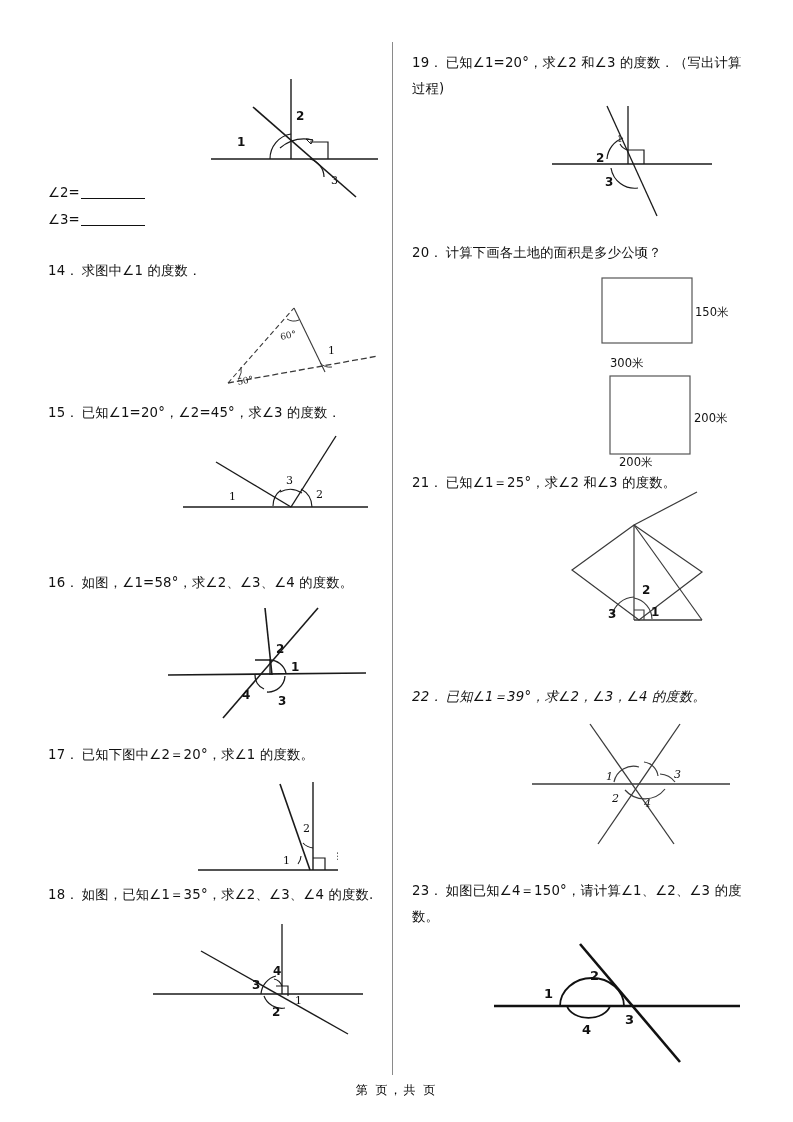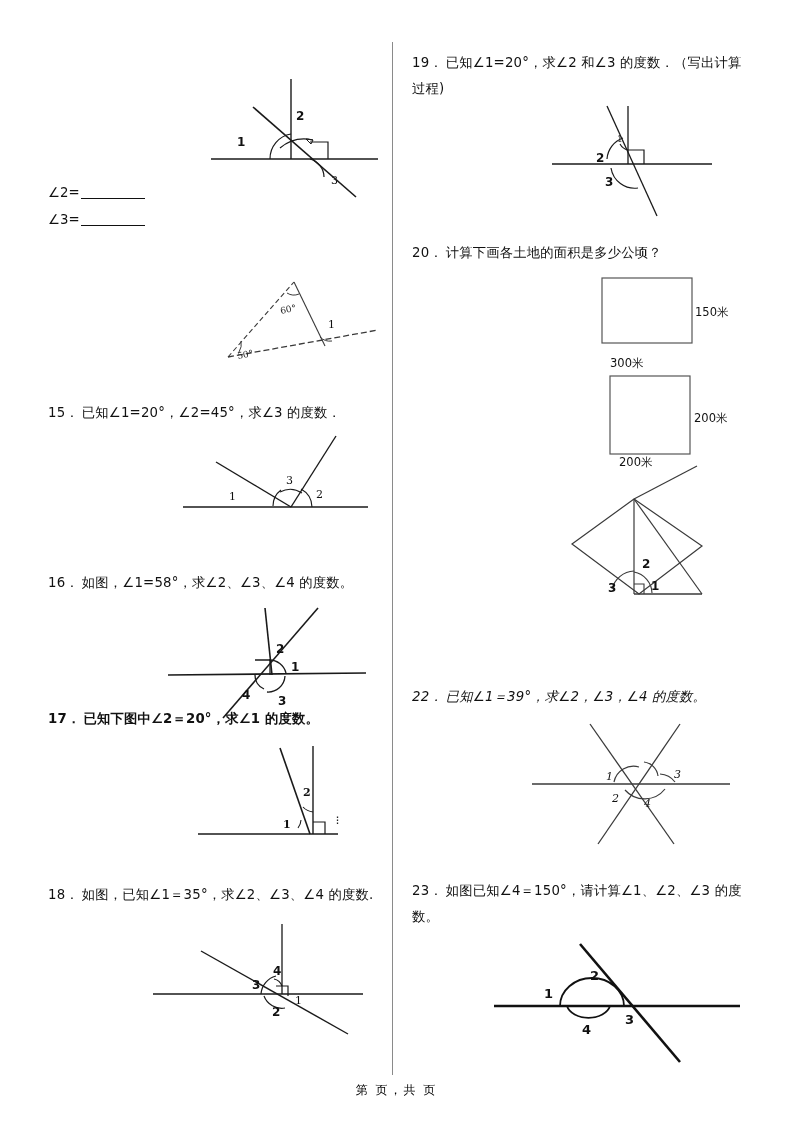--- a/index.html
+++ b/index.html
@@ -128,20 +128,21 @@
           <text class="lab" x="283" y="132">3</text>
         </svg>
       </div>
       <div class="blanks">
         <div class="blank-line"><span>∠2=</span><span class="rule"></span></div>
         <div class="blank-line"><span>∠3=</span><span class="rule"></span></div>
       </div>
     </div>
 
     <div class="q" style="top:258px;left:0;">
+      <div class="qtext"><span class="num">14．</span><span>求图中∠1 的度数．</span></div>
       <div class="fig" style="margin-top:2px;">
         <svg width="340" height="110" viewBox="0 0 340 110">
           <line class="stroke-thin" x1="180" y1="97" x2="246" y2="22" stroke-width="1.1" stroke-dasharray="5 3"></line>
           <line class="stroke-thin" x1="246" y1="22" x2="277" y2="86" stroke-width="1.1"></line>
           <line class="stroke-thin" x1="180" y1="97" x2="330" y2="70" stroke-width="1.3" stroke-dasharray="6 3"></line>
           <path class="stroke-thin" d="M 239 33 A 13 13 0 0 0 251 34" stroke-width="1"></path>
           <path class="stroke-thin" d="M 191 92 A 15 15 0 0 0 193 81" stroke-width="1"></path>
           <path class="stroke-thin" d="M 272 77 A 14 14 0 0 0 284 81" stroke-width="1"></path>
           <text class="lab-small" x="233" y="54" transform="rotate(-12 233 54)">60°</text>
           <text class="lab-small" x="190" y="99" transform="rotate(-11 190 99)">50°</text>
@@ -179,21 +180,21 @@
           <path class="stroke" d="M 207 75 A 15 15 0 0 0 216 89" stroke-width="1.3"></path>
           <path class="stroke" d="M 237 76 A 17 17 0 0 1 219 92" stroke-width="1.3"></path>
           <text class="lab-bold" x="243" y="71">1</text>
           <text class="lab-bold" x="228" y="53">2</text>
           <text class="lab-bold" x="230" y="105">3</text>
           <text class="lab-bold" x="194" y="99">4</text>
         </svg>
       </div>
     </div>
 
-    <div class="q" style="top:706px;left:0;font-weight:bold;">
+    <div class="q" style="top:742px;left:0;">
       <div class="qtext"><span class="num">17．</span><span>已知下图中∠2＝20°，求∠1 的度数。</span></div>
       <div class="fig" style="margin-top:4px;">
         <svg width="340" height="110" viewBox="0 0 340 110">
           <line class="stroke" x1="150" y1="98" x2="290" y2="98" stroke-width="1.5"></line>
           <line class="stroke" x1="265" y1="10" x2="265" y2="98" stroke-width="1.4"></line>
           <line class="stroke" x1="232" y1="12" x2="262" y2="98" stroke-width="1.6"></line>
           <path class="stroke" d="M 255 71 A 16 16 0 0 0 265 76" stroke-width="1.1"></path>
           <path class="stroke" d="M 250 92 A 14 14 0 0 0 253 84" stroke-width="1.1"></path>
           <polyline class="stroke" points="265,86 277,86 277,98" stroke-width="1.2"></polyline>
           <text class="lab" x="255" y="60">2</text>
@@ -252,20 +253,21 @@
           <text class="dimlabel" x="283" y="44">150米</text>
           <text class="dimlabel" x="198" y="95">300米</text>
           <rect class="rectbox" x="198" y="104" width="80" height="78" stroke-width="1.2"></rect>
           <text class="dimlabel" x="282" y="150">200米</text>
           <text class="dimlabel" x="207" y="194">200米</text>
         </svg>
       </div>
     </div>
 
     <div class="q" style="top:470px;left:0;">
+      <div class="qtext"><span class="num">21．</span><span>已知∠1＝25°，求∠2 和∠3 的度数。</span></div>
       <div class="fig" style="margin-top:6px;">
         <svg width="340" height="160" viewBox="0 0 340 160">
           <polygon class="stroke-thin" points="160,68 222,23 290,70 227,118" stroke-width="1.2" fill="none" stroke="#4a4a4a"></polygon>
           <line class="stroke-thin" x1="222" y1="23" x2="285" y2="-10" stroke-width="1.2" stroke="#4a4a4a"></line>
           <polygon class="stroke-thin" points="205,10 282,0 265,95" stroke-width="1.2" fill="none" stroke="#4a4a4a" opacity="0"></polygon>
           <line class="stroke-thin" x1="222" y1="23" x2="290" y2="118" stroke-width="1.2" stroke="#4a4a4a"></line>
           <line class="stroke-thin" x1="222" y1="23" x2="222" y2="118" stroke-width="1.2" stroke="#4a4a4a"></line>
           <line class="stroke-thin" x1="222" y1="118" x2="290" y2="118" stroke-width="1.3" stroke="#4a4a4a"></line>
           <polyline class="stroke-thin" points="222,108 232,108 232,118" stroke-width="1.1" stroke="#4a4a4a"></polyline>
           <path class="stroke-thin" d="M 222 96 A 22 22 0 0 1 240 117" stroke-width="1.1" stroke="#4a4a4a"></path>

